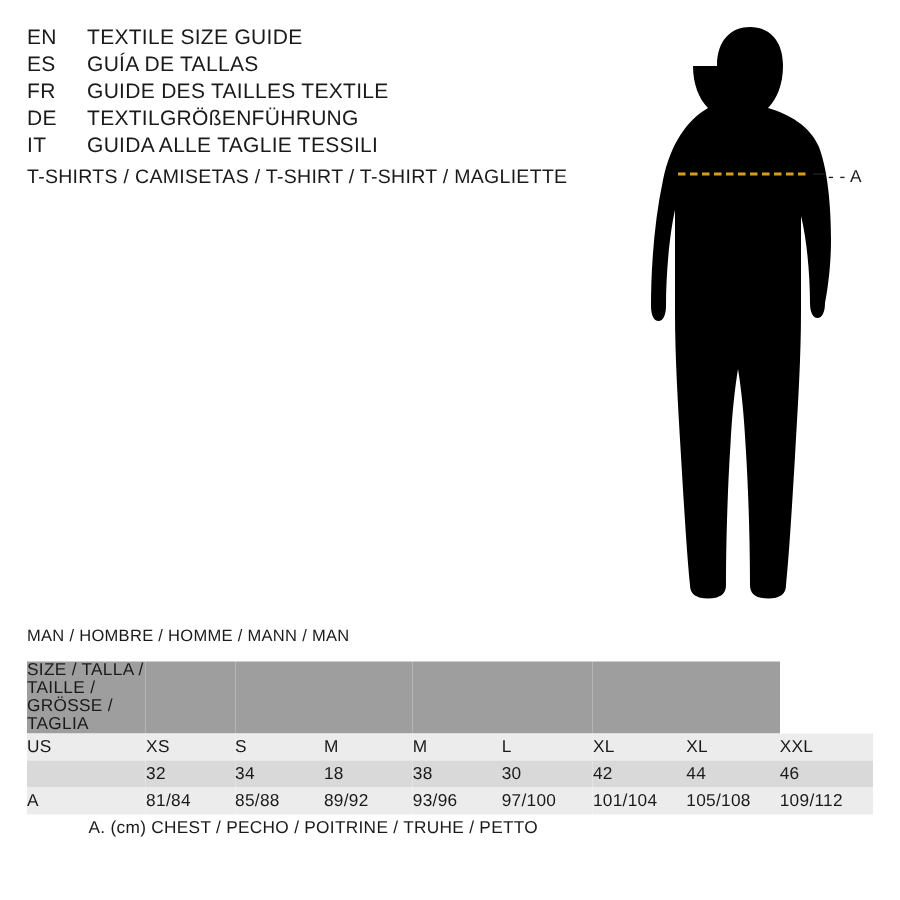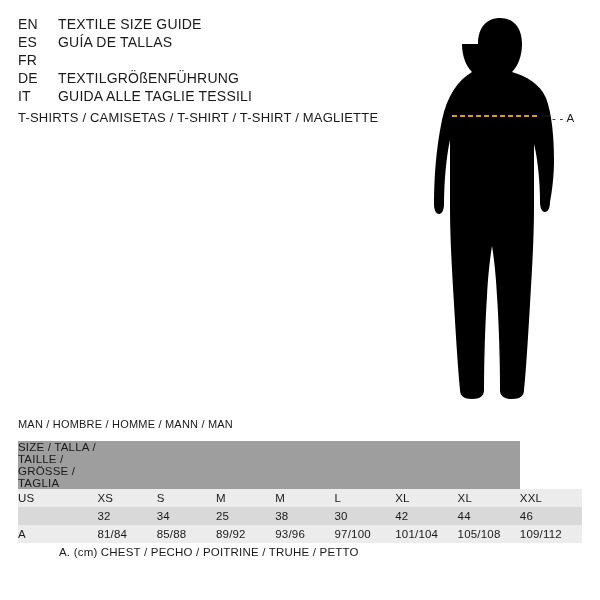--- a/index.html
+++ b/index.html
@@ -135,20 +135,21 @@
     <div class="lang-row">
       <span class="lang-code">EN</span>
       <span class="lang-text">TEXTILE SIZE GUIDE</span>
     </div>
     <div class="lang-row">
       <span class="lang-code">ES</span>
       <span class="lang-text">GUÍA DE TALLAS</span>
     </div>
     <div class="lang-row">
       <span class="lang-code">FR</span>
+      <span class="lang-text">GUIDE DES TAILLES TEXTILE</span>
     </div>
     <div class="lang-row">
       <span class="lang-code">DE</span>
       <span class="lang-text">TEXTILGRÖßENFÜHRUNG</span>
     </div>
     <div class="lang-row">
       <span class="lang-code">IT</span>
       <span class="lang-text">GUIDA ALLE TAGLIE TESSILI</span>
     </div>
   </div>
@@ -220,21 +221,21 @@
       <td class="c-val">M</td>
       <td class="c-val">L</td>
       <td class="c-val">XL</td>
       <td class="c-val">XL</td>
       <td class="c-val">XXL</td>
     </tr>
     <tr class="row-dark">
       <td class="c-label"></td>
       <td class="c-val">32</td>
       <td class="c-val">34</td>
-      <td class="c-val">25</td>
+      <td class="c-val">18</td>
       <td class="c-val">38</td>
       <td class="c-val">30</td>
       <td class="c-val">42</td>
       <td class="c-val">44</td>
       <td class="c-val">46</td>
     </tr>
     <tr class="row-light">
       <td class="c-label">A</td>
       <td class="c-val">81/84</td>
       <td class="c-val">85/88</td>

